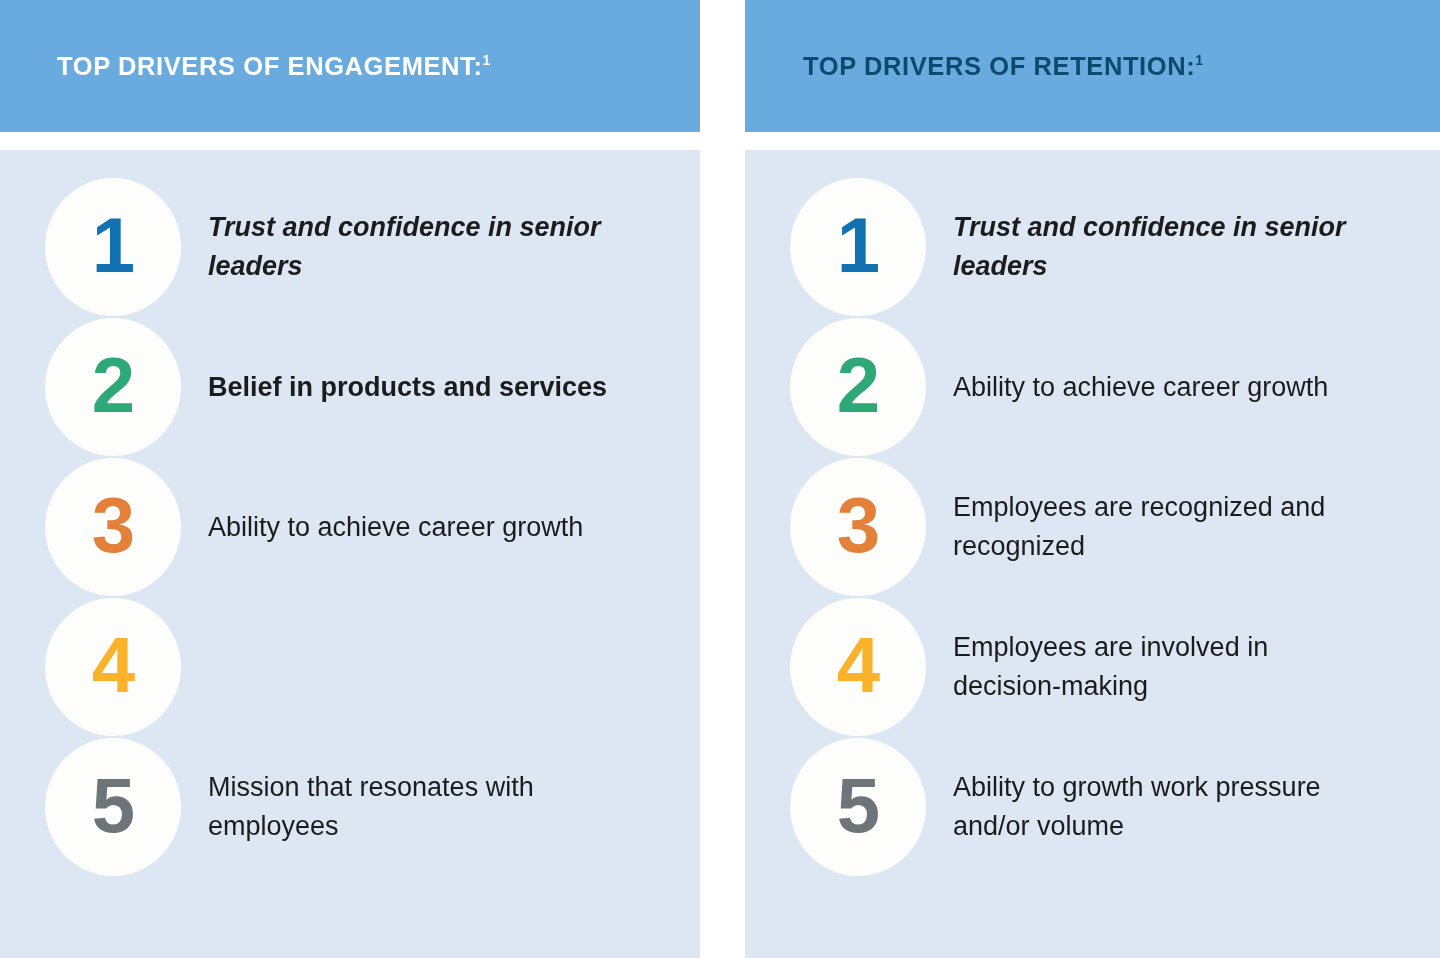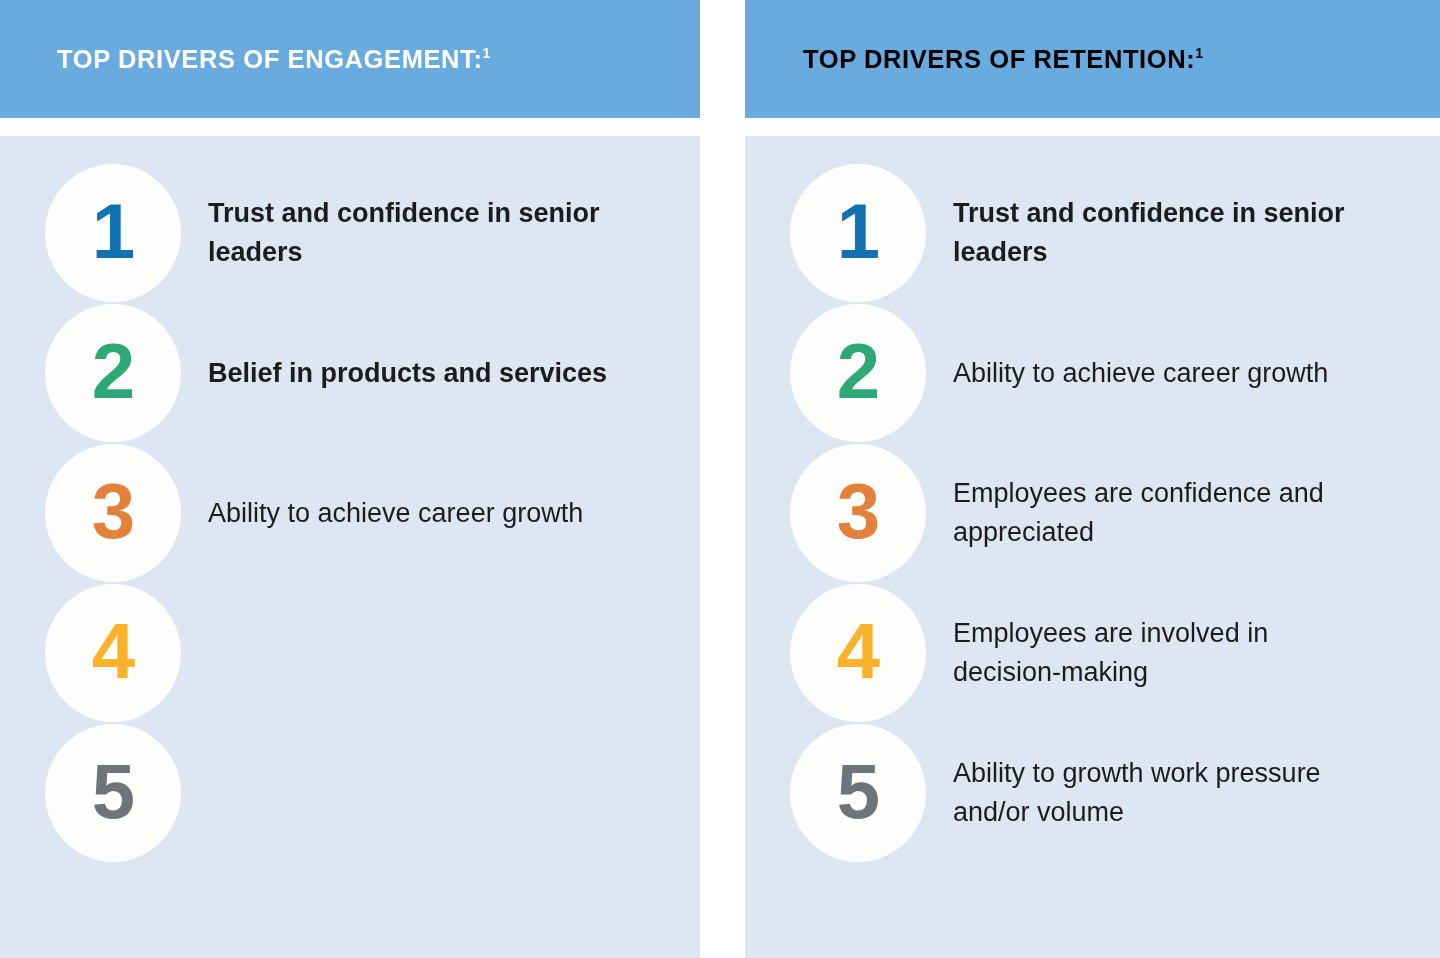--- a/index.html
+++ b/index.html
@@ -26,21 +26,21 @@
   .panel {
     display: flex;
     flex-direction: column;
     height: 958px;
   }
 
   .panel-left  { width: 700px; }
   .panel-right { width: 695px; }
 
   .panel-header {
-    height: 118px;
+    height: 132px;
     background: #6aabdf;
     display: flex;
     align-items: center;
     box-sizing: border-box;
     padding-left: 57px;
     flex: 0 0 auto;
   }
 
   .panel-left  .panel-header { padding-left: 57px; }
   .panel-right .panel-header { padding-left: 58px; }
@@ -105,20 +105,21 @@
   .driver-text {
     margin-left: 27px;
     font-size: 27px;
     line-height: 1.44;
     color: #1c1c1c;
     max-width: 420px;
   }
 
   .driver-text.bold {
     font-weight: bold;
+    font-style: italic;
   }
 </style>
 </head>
 <body>
 
 <div class="board">
 
   <div class="panel panel-left">
     <div class="panel-header" style="background: rgb(106, 171, 223);">
       <div class="panel-title" style="color: rgb(255, 255, 255);">
@@ -152,28 +153,29 @@
       <div class="driver-row">
         <div class="num-circle" style="background: rgb(253, 253, 252);">
           <span class="num" style="color:#f9b22a">4</span>
         </div>
       </div>
 
       <div class="driver-row">
         <div class="num-circle" style="background: rgb(253, 253, 252);">
           <span class="num" style="color:#6e7578">5</span>
         </div>
+        <div class="driver-text" style="font-weight: normal;">Mission that resonates with employees</div>
       </div>
 
     </div>
   </div>
 
   <div class="panel panel-right">
     <div class="panel-header" style="background: rgb(106, 171, 223);">
-      <div class="panel-title" style="color: #000000;">
+      <div class="panel-title" style="color: #0c4a6e;">
         <span>TOP DRIVERS OF RETENTION:</span><span class="sup">1</span>
       </div>
     </div>
     <div class="panel-gap"></div>
     <div class="panel-body" style="background: rgb(221, 230, 243);">
 
       <div class="driver-row">
         <div class="num-circle" style="background: rgb(253, 253, 252);">
           <span class="num" style="color:#1271b0">1</span>
         </div>
@@ -184,21 +186,21 @@
         <div class="num-circle" style="background: rgb(253, 253, 252);">
           <span class="num" style="color:#2fa878">2</span>
         </div>
         <div class="driver-text" style="font-weight: normal;">Ability to achieve career growth</div>
       </div>
 
       <div class="driver-row">
         <div class="num-circle" style="background: rgb(253, 253, 252);">
           <span class="num" style="color:#e3803a">3</span>
         </div>
-        <div class="driver-text" style="font-weight: normal;">Employees are confidence and appreciated</div>
+        <div class="driver-text" style="font-weight: normal;">Employees are recognized and recognized</div>
       </div>
 
       <div class="driver-row">
         <div class="num-circle" style="background: rgb(253, 253, 252);">
           <span class="num" style="color:#f9b22a">4</span>
         </div>
         <div class="driver-text" style="font-weight: normal;">Employees are involved in decision-making</div>
       </div>
 
       <div class="driver-row">

